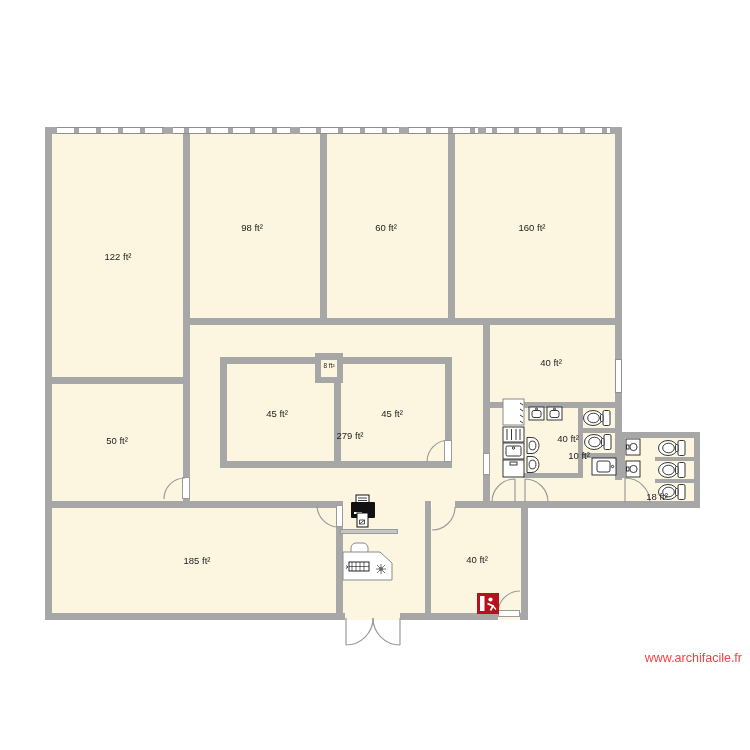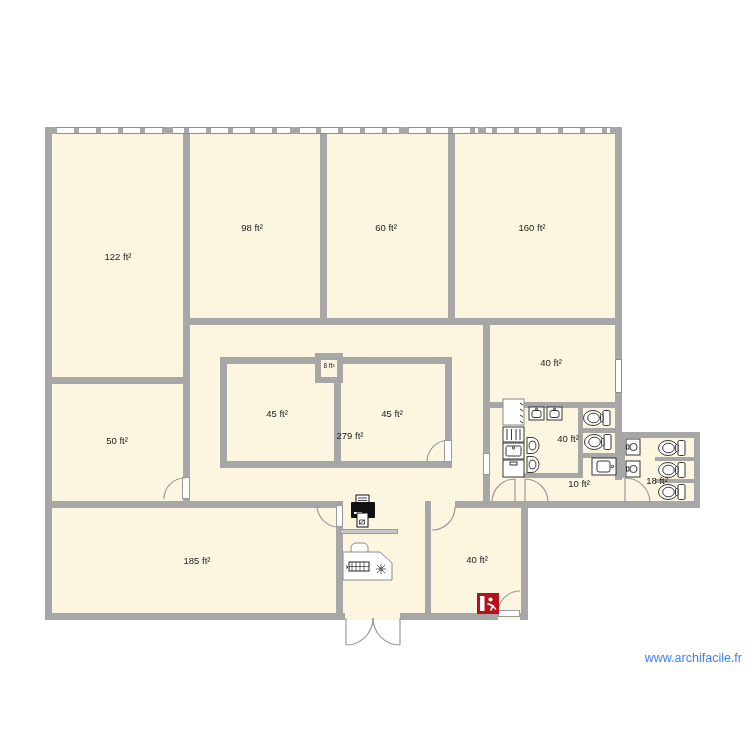--- a/index.html
+++ b/index.html
@@ -13,21 +13,21 @@
   .lbl.tiny{font-size:6.5px;}
   .win{position:absolute;background:repeating-linear-gradient(90deg,#fff 0 17px,var(--wall,#a7a7a7) 17px 22px);
        border-top:1px solid #8f8f8f;border-bottom:1px solid #8f8f8f;box-sizing:border-box;}
   .winv{position:absolute;background:#fff;border:1px solid #8f8f8f;box-sizing:border-box;}
   .shelf{position:absolute;background:#c6c6c6;border:1px solid #9b9b9b;box-sizing:border-box;}
   svg.overlay{position:absolute;left:0;top:0;pointer-events:none;}
   .overlay .arc{fill:none;stroke:var(--door,#9b9b9b);stroke-width:1.2;}
   .overlay .fx{fill:#fff;stroke:var(--fixture-outline,#222);stroke-width:0.9;}
   .overlay .fxl{fill:none;stroke:var(--fixture-outline,#222);stroke-width:0.9;}
   .overlay .furn{fill:#fff;stroke:#8a8a8a;stroke-width:1;}
-  .watermark{position:absolute;transform:translate(-100%,-50%);font-size:12.5px;color:#3b82f6;}
+  .watermark{position:absolute;transform:translate(-100%,-50%);font-size:12.5px;color:#ef4444;}
 </style>
 </head>
 <body>
 
 <div class="canvas">
 
   <div class="f" style="left:52px;top:134px;width:131px;height:243px"></div>
   <div class="f" style="left:190px;top:134px;width:130px;height:184px"></div>
   <div class="f" style="left:327px;top:134px;width:121px;height:184px"></div>
   <div class="f" style="left:455px;top:134px;width:160px;height:184px"></div>
@@ -242,19 +242,19 @@
   <div class="lbl" style="left:252px;top:227px">98 ft²</div>
   <div class="lbl" style="left:386px;top:227px">60 ft²</div>
   <div class="lbl" style="left:532px;top:227px">160 ft²</div>
   <div class="lbl" style="left:117px;top:440px">50 ft²</div>
   <div class="lbl" style="left:277px;top:413px">45 ft²</div>
   <div class="lbl" style="left:392px;top:413px">45 ft²</div>
   <div class="lbl" style="left:350px;top:435px">279 ft²</div>
   <div class="lbl tiny" style="left:329px;top:365px">8 ft²</div>
   <div class="lbl" style="left:551px;top:362px">40 ft²</div>
   <div class="lbl" style="left:568px;top:438px">40 ft²</div>
-  <div class="lbl" style="left:579px;top:483px">10 ft²</div>
-  <div class="lbl" style="left:657px;top:480px">18 ft²</div>
+  <div class="lbl" style="left:579px;top:455px">10 ft²</div>
+  <div class="lbl" style="left:657px;top:496px">18 ft²</div>
   <div class="lbl" style="left:197px;top:560px">185 ft²</div>
   <div class="lbl" style="left:477px;top:559px">40 ft²</div>
 
   <div class="watermark" style="left:742px;top:658px">www.archifacile.fr</div>
 </div>
 
 </body></html>

